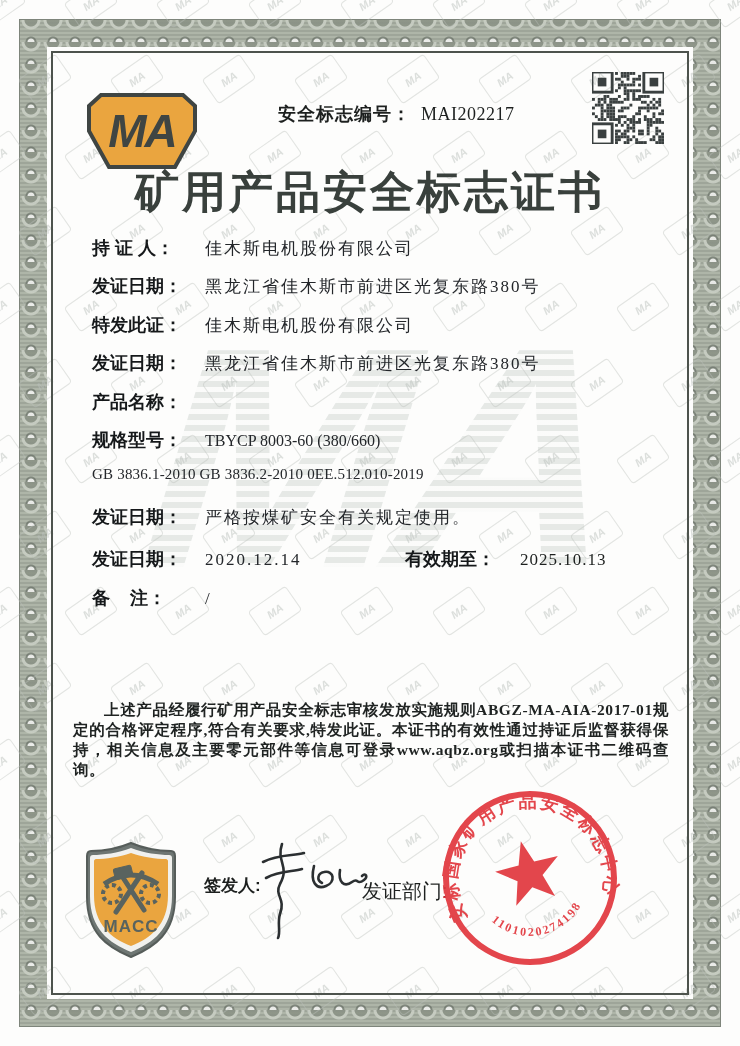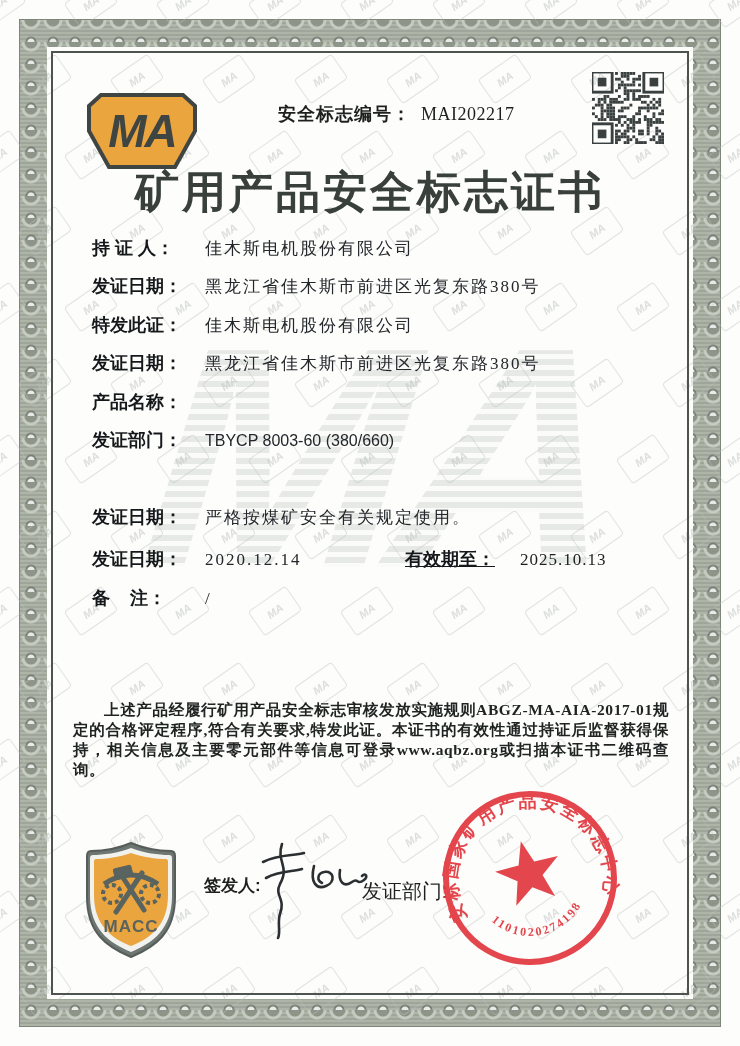--- a/index.html
+++ b/index.html
@@ -39,23 +39,23 @@
   #title{position:absolute;left:0;right:0;top:163px;text-align:center;
          font-family:"Liberation Serif","DejaVu Serif",serif;font-weight:bold;
          font-size:44px;letter-spacing:3px;color:#39403c;}
 
   #rows{position:absolute;left:92px;top:236px;width:572px;}
   .row{display:flex;align-items:baseline;height:38.4px;}
   .flabel{flex:0 0 113px;font-weight:bold;font-size:18px;white-space:pre;color:#15181a;}
   .fvalue{font-family:"Liberation Serif","DejaVu Serif",serif;font-size:17px;letter-spacing:2px;color:#23262a;white-space:nowrap;}
   .row.wide .flabel{flex:0 0 auto;margin-right:14px;}
   .row.wide .fvalue{font-size:15px;letter-spacing:.2px;}
-  .fvalue.latin{font-family:Liberation Sans, sans-serif;font-size:16px;letter-spacing:0;}
+  .fvalue.latin{font-family:Liberation Serif, serif;font-size:16px;letter-spacing:0;}
   .row.dates .fvalue{flex:0 0 200px;}
-  .row.dates .flabel2{flex:0 0 115px;font-weight:bold;font-size:18px;white-space:pre;color:#15181a;text-decoration:underline;}
+  .row.dates .flabel2{flex:0 0 115px;font-weight:bold;font-size:18px;white-space:pre;color:#15181a;}
   .row.dates .fvalue2{font-family:"Liberation Serif","DejaVu Serif",serif;font-size:17px;letter-spacing:1px;}
 
   #statement{position:absolute;left:73px;top:700px;width:596px;z-index:3;
              font-family:"Liberation Serif","DejaVu Serif",serif;font-weight:600;
              font-size:15.5px;line-height:20px;letter-spacing:.6px;color:#1f2322;
              text-indent:2em;text-align:justify;}
 
   #shield{position:absolute;left:82px;top:840px;}
   #signer{position:absolute;left:204px;top:874px;font-weight:bold;font-size:17px;}
   #signature{position:absolute;left:256px;top:836px;}
@@ -446,24 +446,25 @@
         <span class="fvalue">佳木斯电机股份有限公司</span>
       </div>
       <div class="row">
         <span class="flabel">发证日期：</span>
         <span class="fvalue">黑龙江省佳木斯市前进区光复东路380号</span>
       </div>
       <div class="row">
         <span class="flabel">产品名称：</span>
       </div>
       <div class="row">
-        <span class="flabel">发证部门：</span>
+        <span class="flabel">规格型号：</span>
         <span class="fvalue latin">TBYCP 8003-60 (380/660)</span>
       </div>
       <div class="row wide">
+        <span class="fvalue">GB 3836.1-2010 GB 3836.2-2010 0EE.512.010-2019</span>
       </div>
       <div class="row">
         <span class="flabel">发证日期：</span>
         <span class="fvalue">严格按煤矿安全有关规定使用。</span>
       </div>
       <div class="row dates" style="margin-top:4px;">
         <span class="flabel">发证日期：</span>
         <span class="fvalue">2020.12.14</span>
         <span class="flabel2">有效期至：</span>
         <span class="fvalue2">2025.10.13</span>

